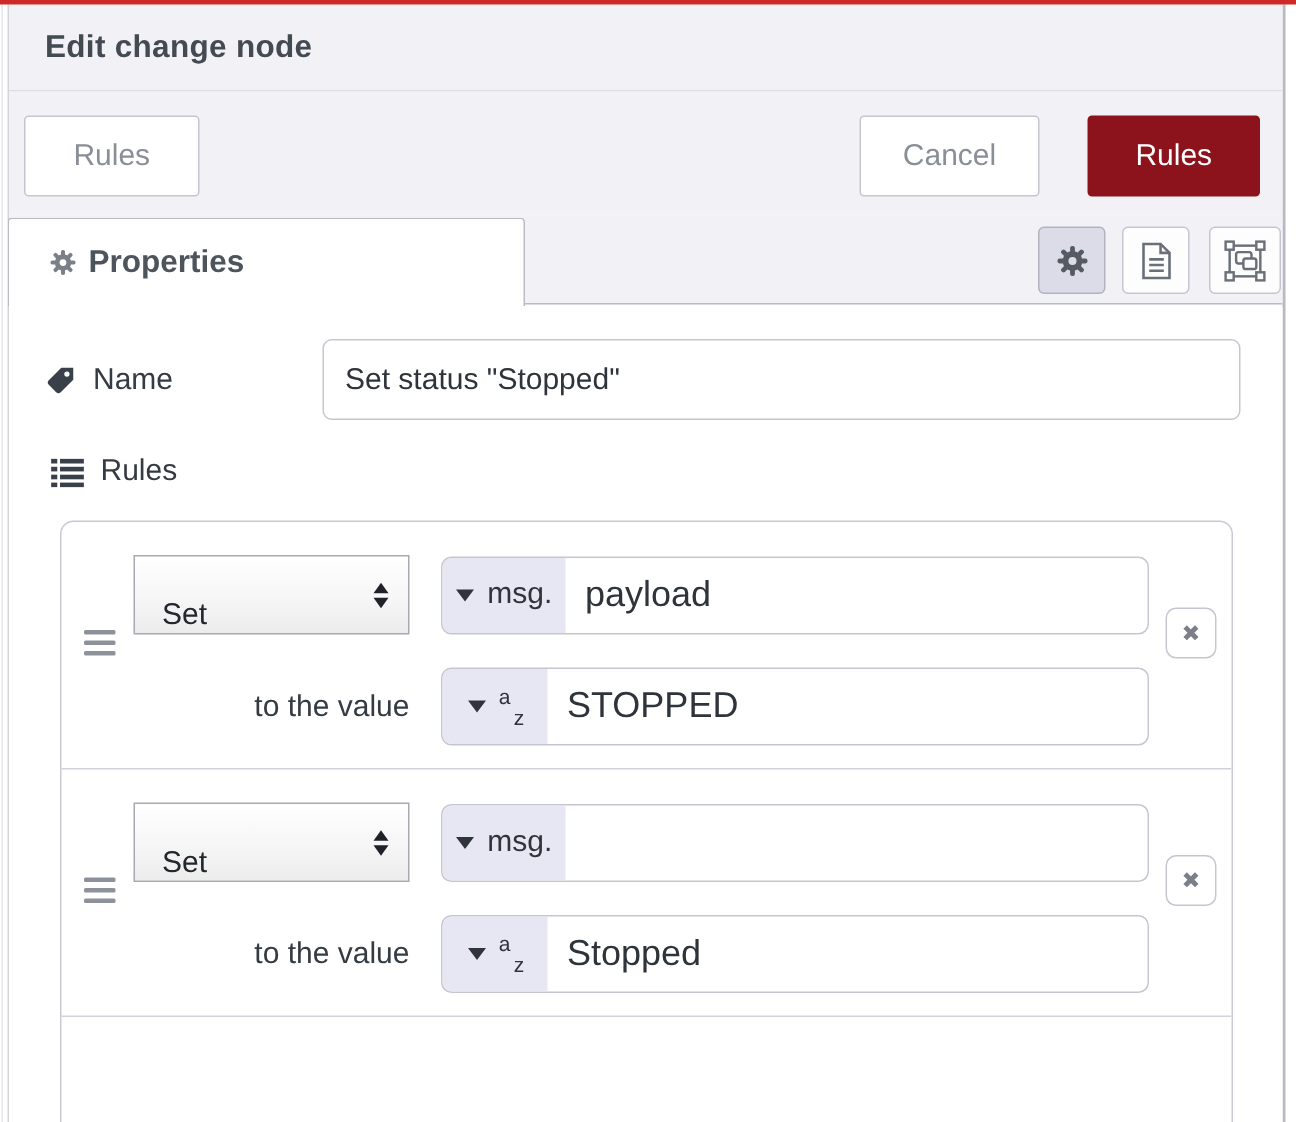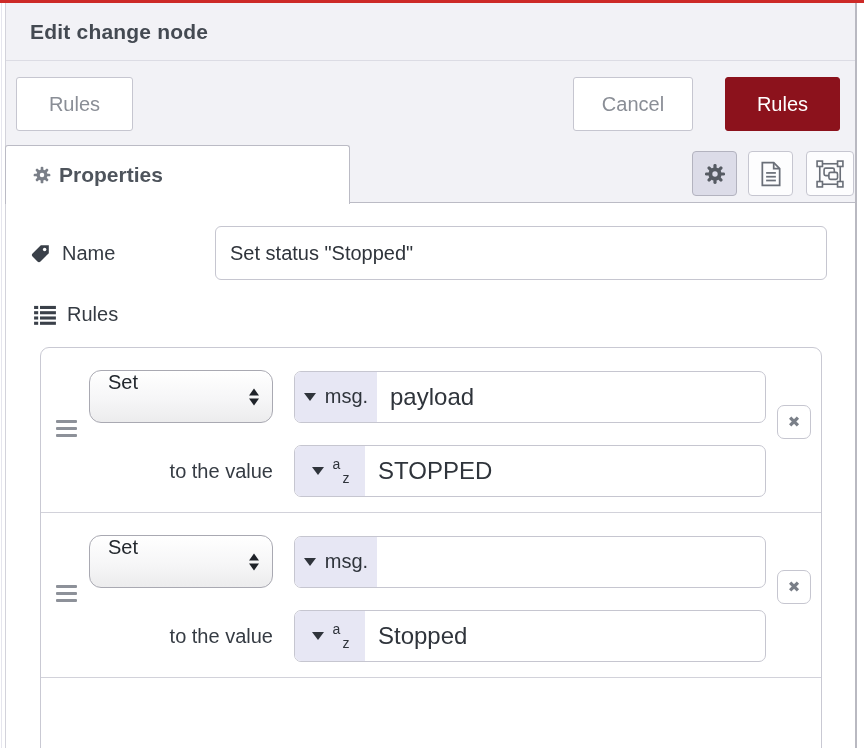--- a/index.html
+++ b/index.html
@@ -63,23 +63,23 @@
   .rule { position:relative; padding:22px 0 15px 48px; border-bottom:1px solid #d2d2da; }
   .rule-row { display:flex; align-items:center; }
   .rule-row + .rule-row { margin-top:22px; }
   .col1 { width:184px; display:flex; justify-content:flex-end; }
   .to-label { font-size:20px; color:#353b43; }
 
   .handle { position:absolute; left:15px; top:50%; margin-top:-10px; cursor:grab; }
   .handle span { display:block; width:21px; height:3px; background:#8d9199; margin-bottom:4px; border-radius:1px; }
 
   .action-select {
-    position:relative; width:184px; height:53px; border:1.5px solid #a9a9b2; border-radius:12px;
+    position:relative; width:184px; height:53px; border:1.5px solid #a9a9b2; border-radius:0;
     background:linear-gradient(180deg,#ffffff 0%,#f6f6f7 55%,#ececed 100%);
-    display:flex; align-items:flex-start; padding-left:18px; font-size:20px; color:#23282e; cursor:pointer;
+    display:flex; align-items:flex-end; padding-left:18px; font-size:20px; color:#23282e; cursor:pointer;
   }
   .spinner { position:absolute; right:13px; top:50%; transform:translateY(-50%); display:flex; flex-direction:column; gap:3px; }
   .tri-up   { width:0; height:0; border-left:5.5px solid transparent; border-right:5.5px solid transparent; border-bottom:7px solid #1f2329; }
   .tri-down { width:0; height:0; border-left:5.5px solid transparent; border-right:5.5px solid transparent; border-top:7px solid #1f2329; }
 
   .expr {
     margin-left:21px; width:472px; height:52px; border:1px solid #c6c6d0; border-radius:7px;
     display:flex; align-items:stretch; overflow:hidden; background:#ffffff;
   }
   .expr-prefix {

